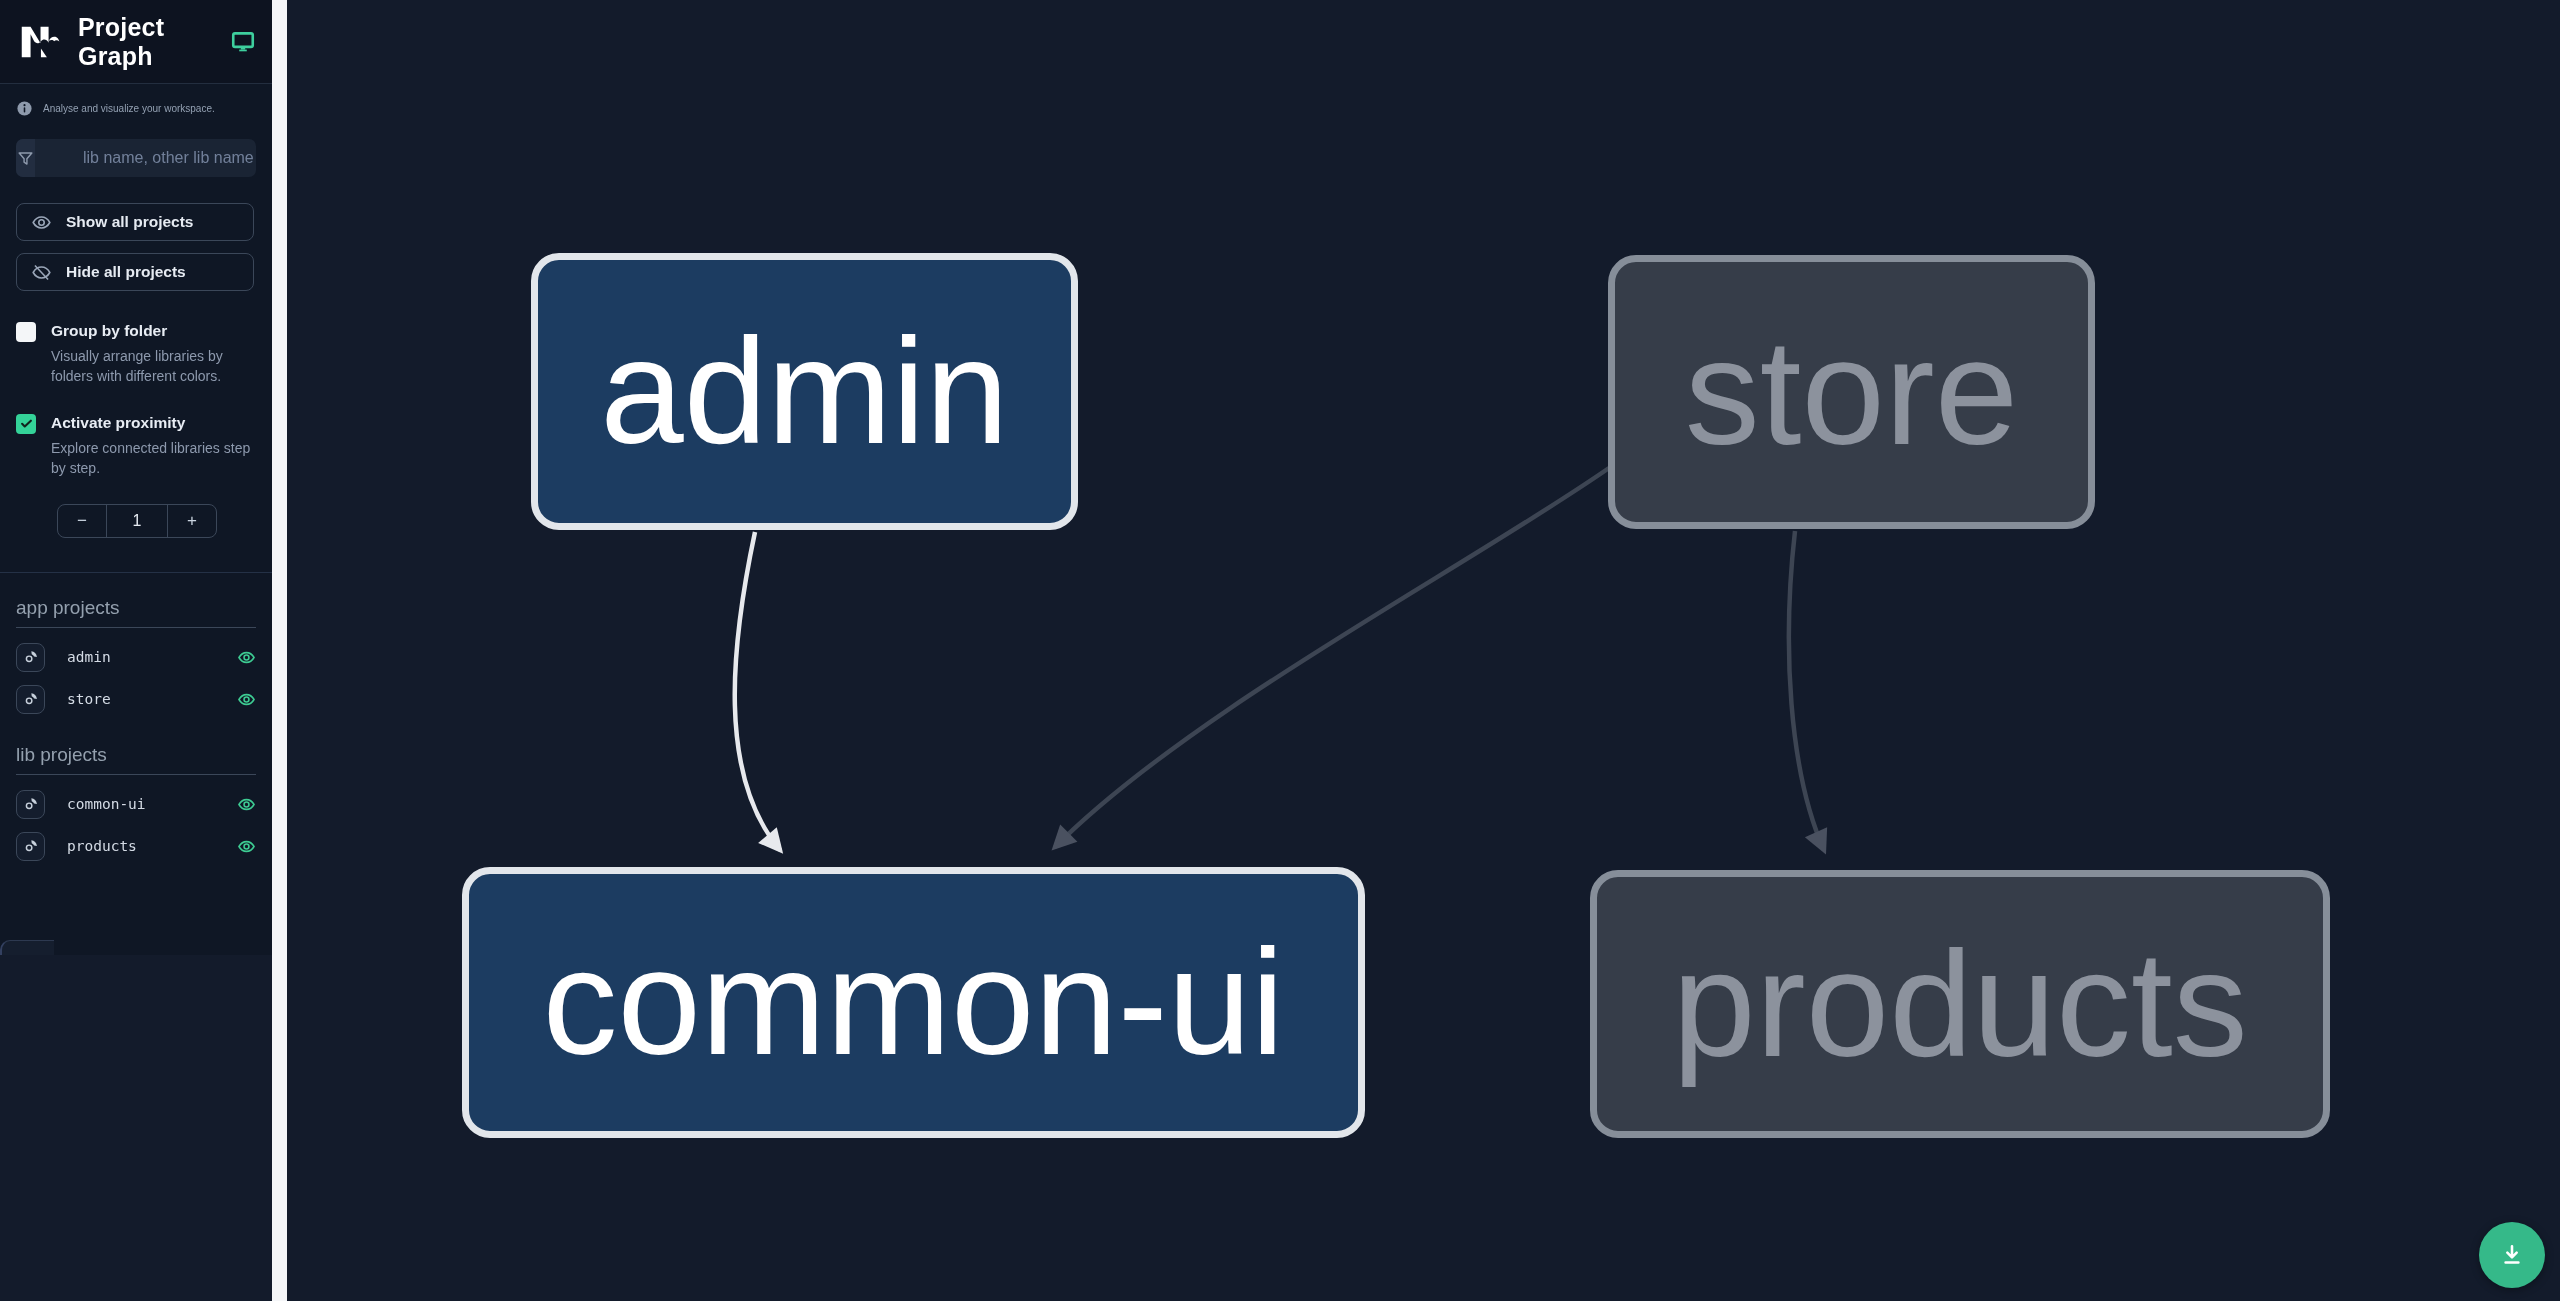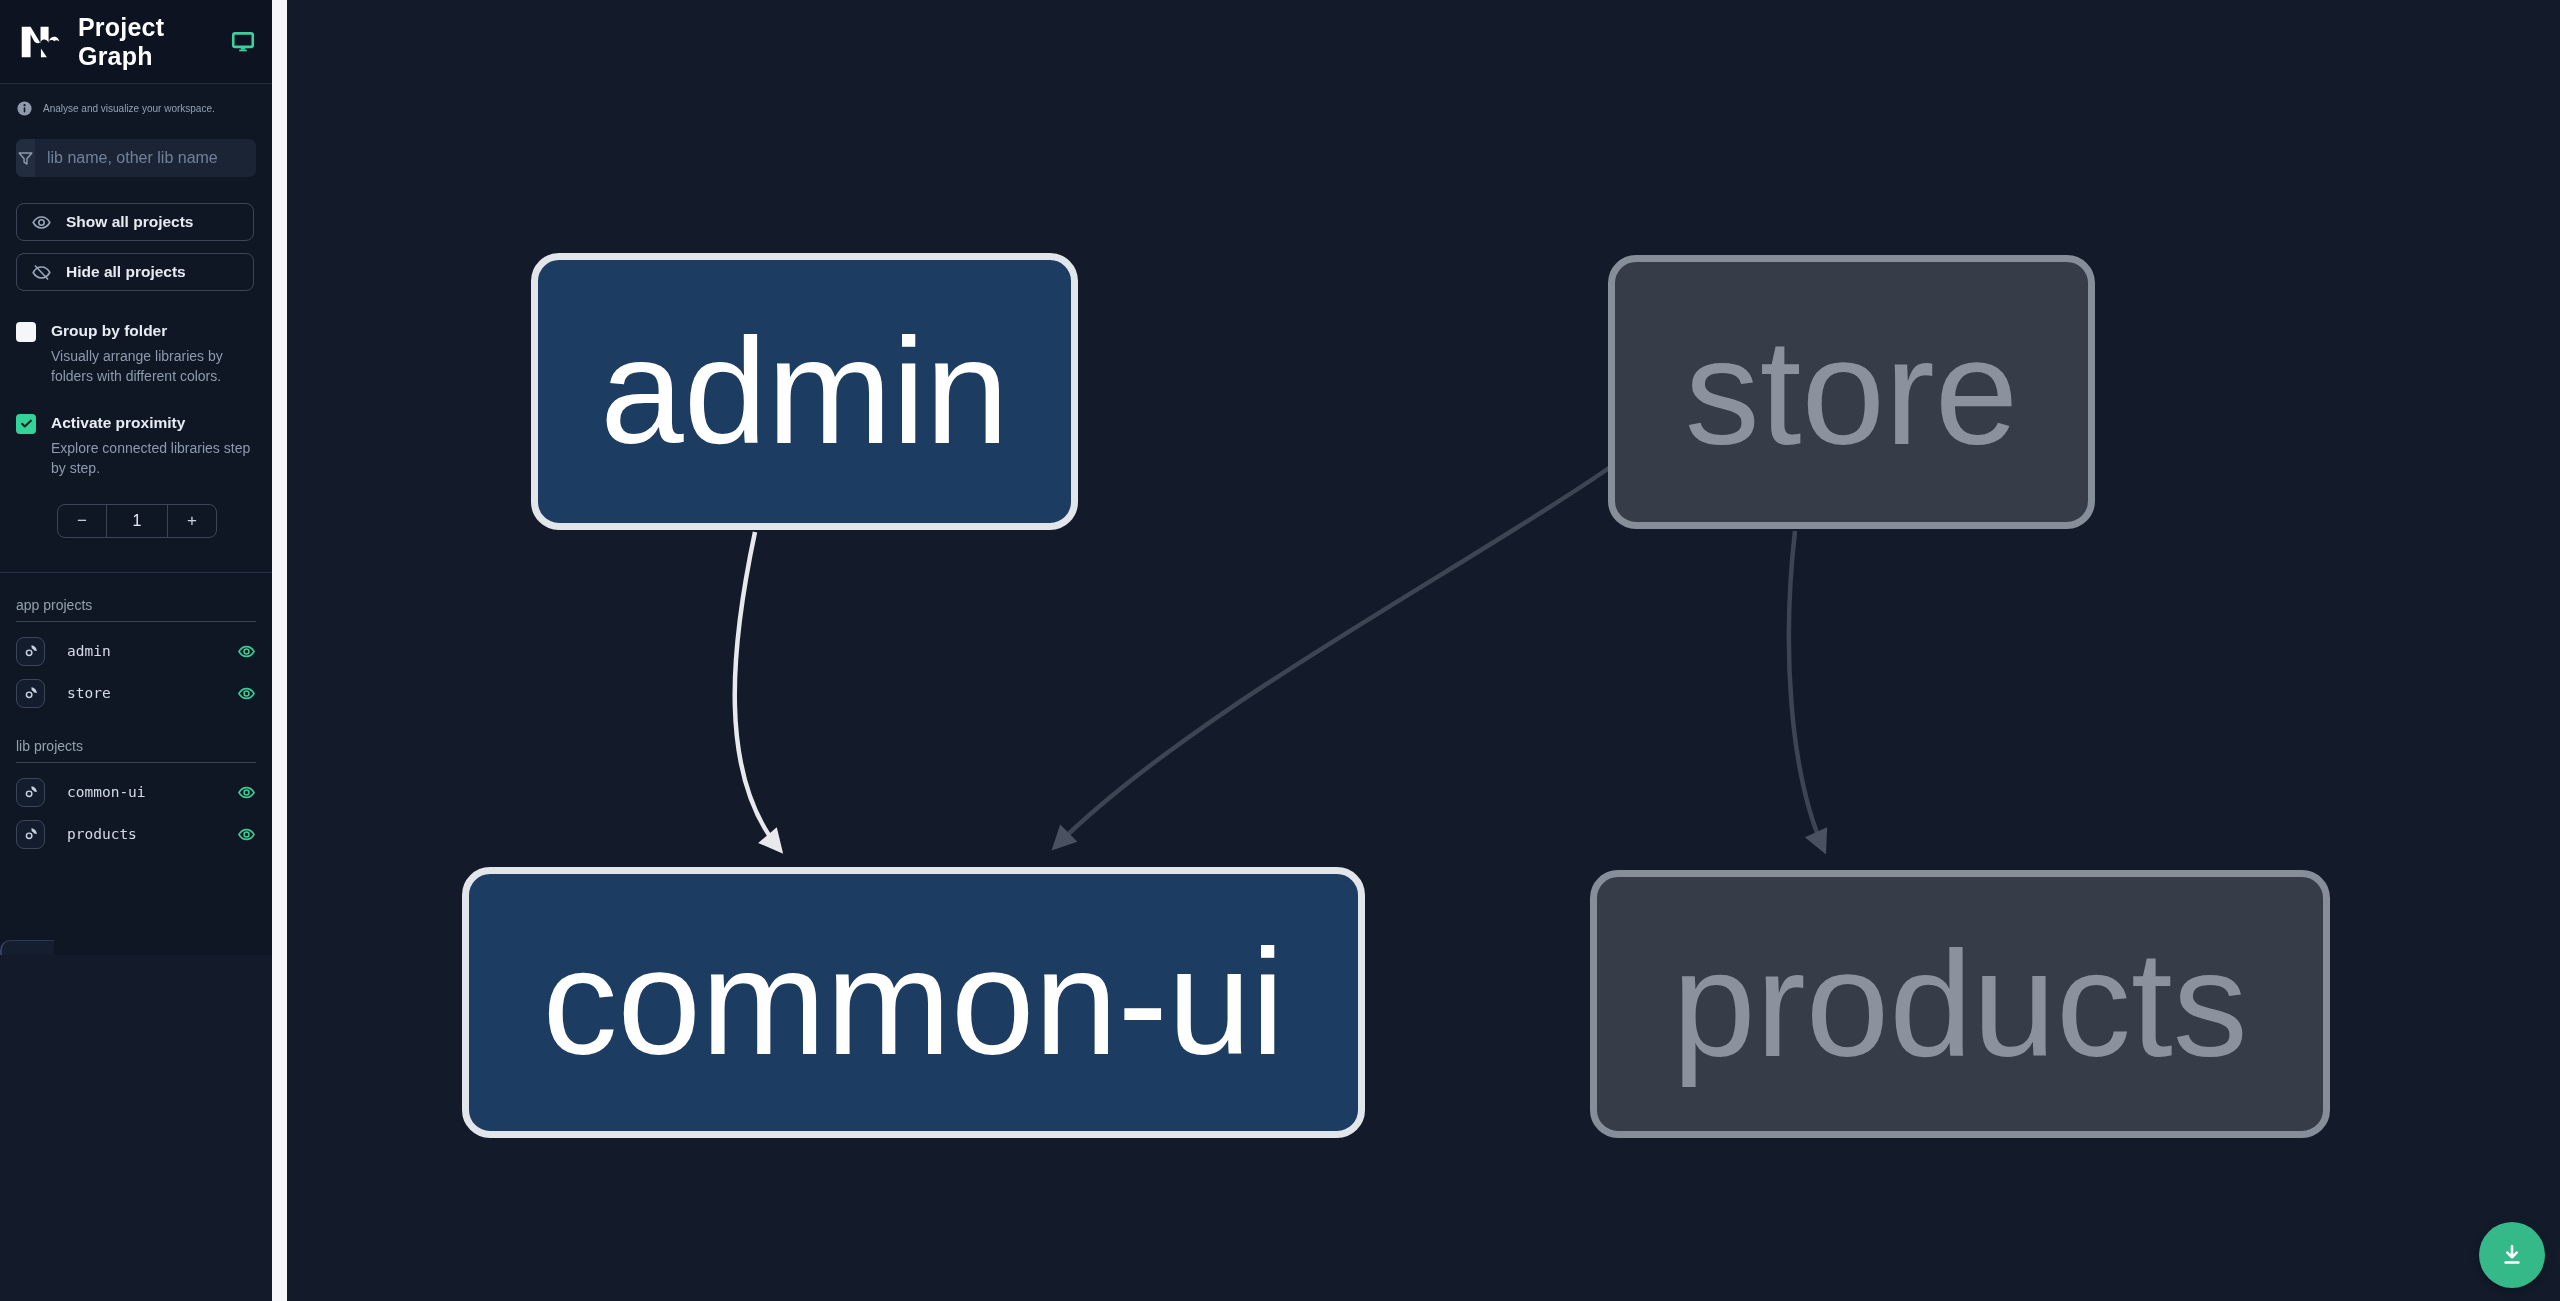--- a/index.html
+++ b/index.html
@@ -14,21 +14,21 @@
                padding:0 16px; background:#0d1320; border-bottom:1px solid #232e3f; }
   .nx-logo { width:46px; height:46px; flex:0 0 auto; }
   .sb-title { font-size:25px; font-weight:700; color:#fff; letter-spacing:.2px; flex:1; }
   .monitor-icon { width:26px; height:26px; }
 
   .tagline { display:flex; align-items:center; gap:10px; padding:16px 16px 14px 16px; }
   .tagline-text { font-size:10px; color:#93a0b2; }
   .info-icon { width:17px; height:17px; flex:0 0 auto; }
 
   .search { margin:8px 16px 0 16px; height:38px; display:flex; align-items:stretch;
-            background:#1a2434; border-radius:7px; overflow:hidden; }
+            background:#1a2434; border-radius:7px; overflow:hidden;gap:36px; }
   .search-iconbox { width:36px; display:flex; align-items:center; justify-content:center;
                     background:#222d40; }
   .search input { flex:1; border:0; outline:0; background:transparent; padding:0 12px;
                   font-size:16px; color:#dbe3ee; font-family:"Liberation Sans",sans-serif; }
   .search input::placeholder { color:#72809a; }
 
   .chkrow { display:grid; grid-template-columns:21px 1fr; column-gap:14px;
             padding:0 16px 0 16px; margin-top:20px; }
   .checkbox { width:20px; height:20px; border-radius:4px; background:#a4abb6; margin-top:1px; }
   .checkbox.white { background:#f4f6f8; }
@@ -47,21 +47,21 @@
              border:1px solid #3b4759; border-radius:8px; overflow:hidden; }
   .stepper button { width:48px; background:transparent; border:0; color:#cbd5e1; font-size:17px;
                     cursor:pointer; font-family:"Liberation Sans",sans-serif; }
   .stepper .step-val { width:62px; display:flex; align-items:center; justify-content:center;
                        font-size:16px; color:#e6ebf2; border-left:1px solid #3b4759;
                        border-right:1px solid #3b4759; }
 
   .sb-divider { margin-top:34px; border-top:1px solid #243146; }
 
   .section { padding:0 16px; }
-  .section-title { font-size:14px; color:#94a0ae; padding:24px 0 8px 0;
+  .section-title { font-size:19px; color:#94a0ae; padding:24px 0 8px 0;
                    border-bottom:1px solid #3b4759; margin-bottom:8px; }
   .proj-row { display:flex; align-items:center; gap:22px; height:42px; }
   .focus-btn { width:29px; height:29px; border:1px solid #3b4759; border-radius:8px;
                background:#141d2d; display:flex; align-items:center; justify-content:center;
                cursor:pointer; padding:0; }
   .focus-btn svg { width:16px; height:16px; }
   .proj-name { flex:1; font-family:"DejaVu Sans Mono", monospace; font-size:14.5px; color:#d4dbe5; }
   .row-eye { width:19px; height:19px; cursor:pointer; }
 
   .corner-notch { position:absolute; left:0; bottom:0; width:54px; height:15px;

